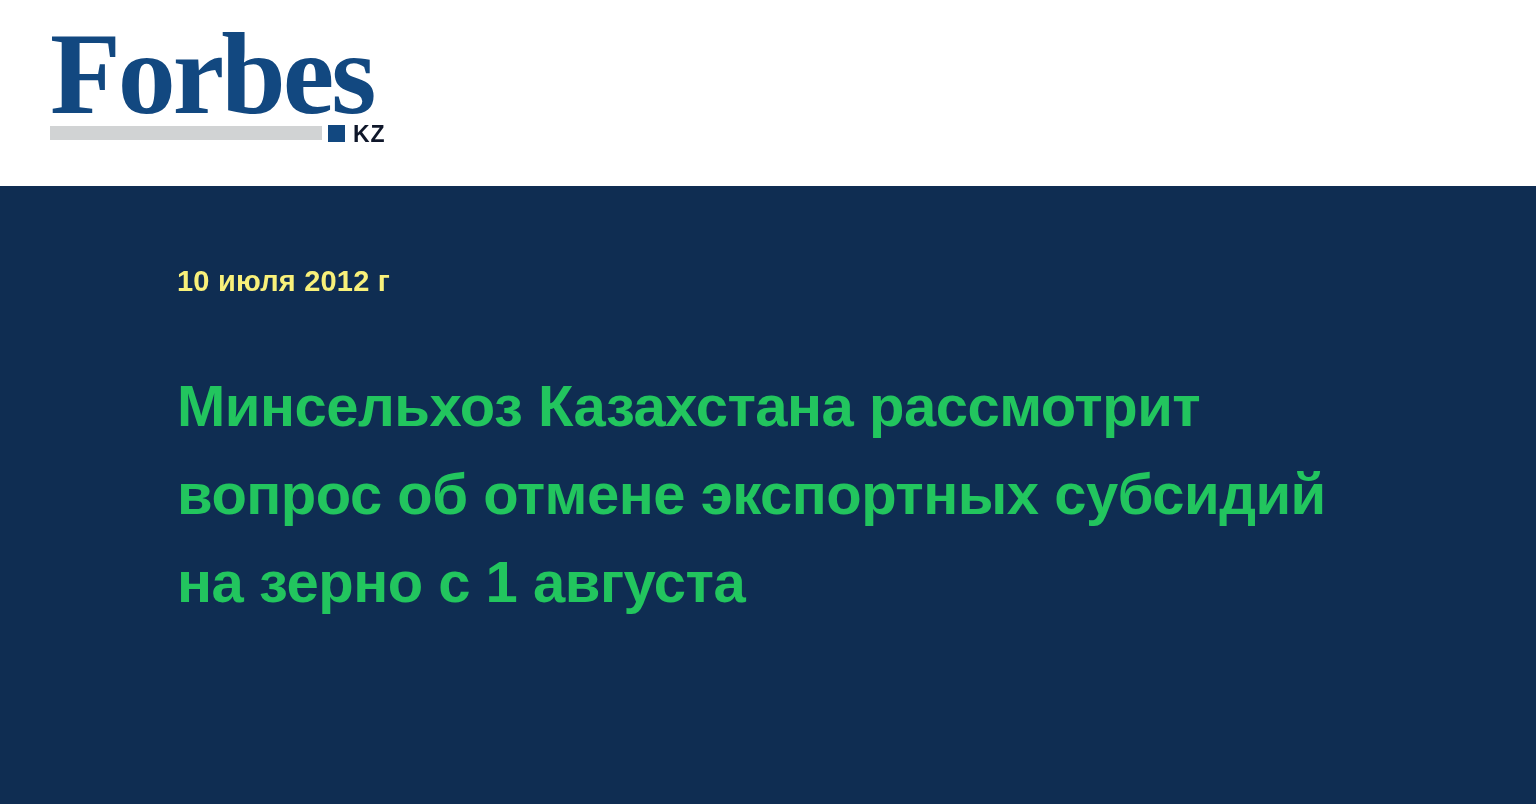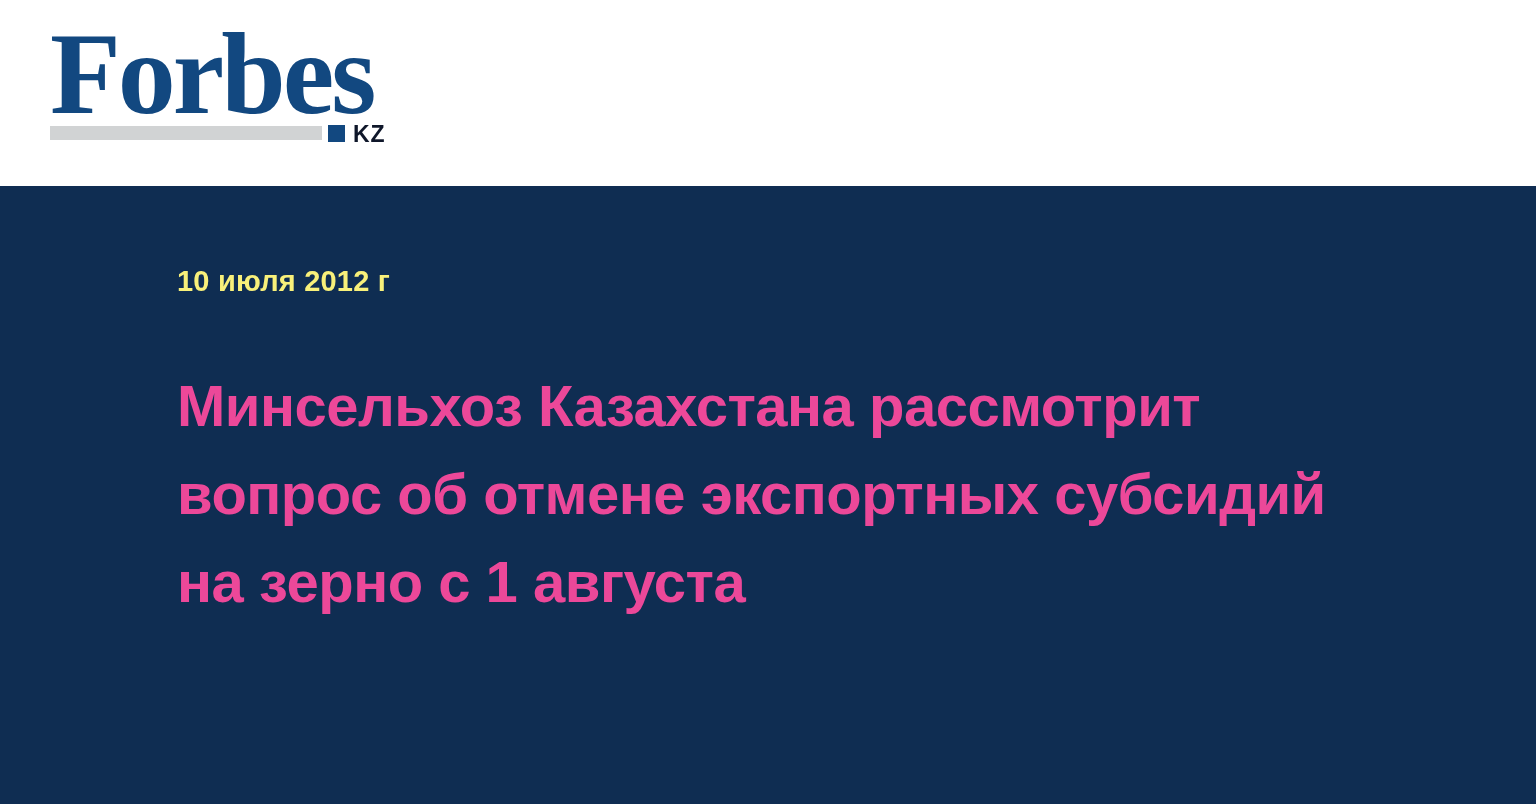--- a/index.html
+++ b/index.html
@@ -121,21 +121,21 @@
   .article-title {
     position: absolute;
     left: 0;
     top: 176px;
     width: 1200px;
     font-family: "Liberation Sans", sans-serif;
     font-weight: bold;
     font-size: 58px;
     line-height: 88px;
     letter-spacing: -0.5px;
-    color: #ec4899;
+    color: #22c55e;
   }
 </style>
 </head>
 <body>
 
 <div class="page">
 
   <div class="site-header">
 
     <div class="logo">

